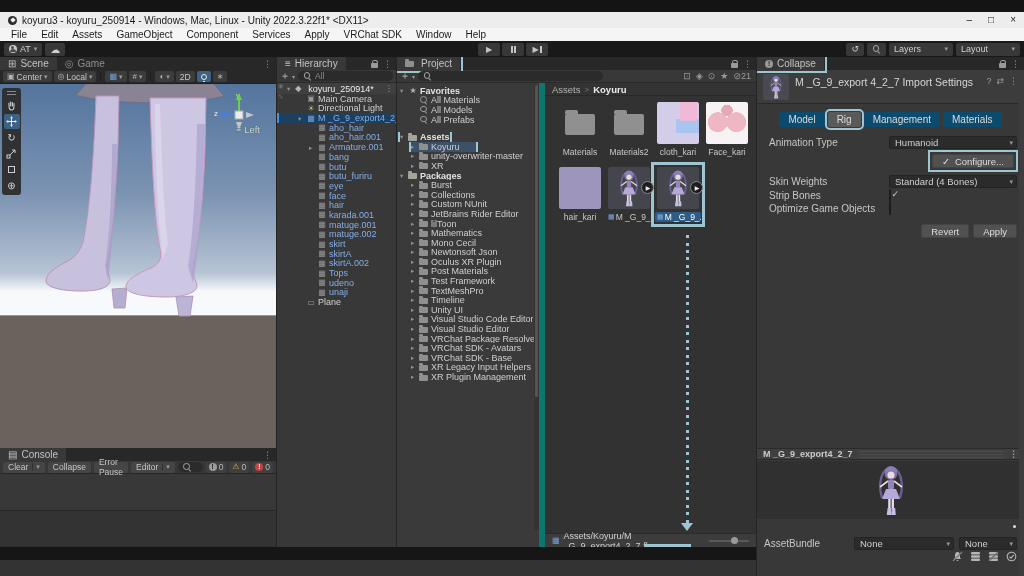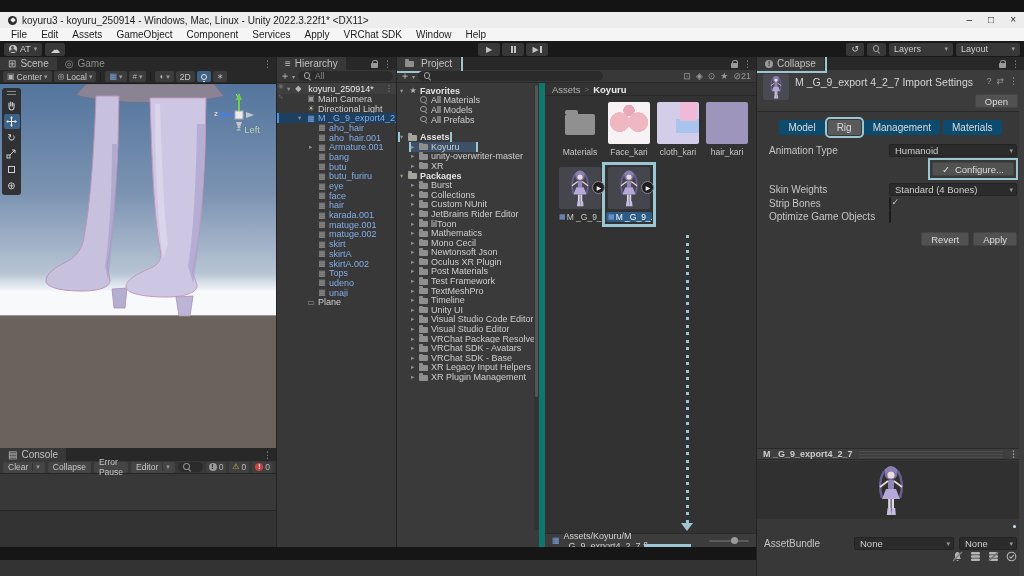--- a/index.html
+++ b/index.html
@@ -78,21 +78,21 @@
   .c-list{height:37px;background:#383838;border-bottom:1px solid #262626}
   .c-detail{height:35px;background:#333}
 
   
   #hierarchy-panel{left:277px;top:57px;width:119px;height:490px}
   .h-toolbar,.p-toolbar{height:13px;background:#383838;border-bottom:1px solid #2a2a2a;display:flex;align-items:center;gap:3px;padding:0 3px}
   .plusbtn{display:inline-flex;align-items:center;gap:2px;font-size:10px;color:#c6c6c6}
   .plusbtn .caret{font-size:6px}
   .scenerow{display:flex;align-items:center;height:11px;background:#3f3f3f;font-size:9px;color:#ececec;padding-left:10px;gap:3px}
   .scenerow .kebab{margin-left:auto;padding-right:3px;font-size:8px}
-  .trow{display:flex;align-items:center;height:9.7px;font-size:9px;color:#cfcfcf;padding-left:calc(10px + var(--d,0)*11px);white-space:nowrap;overflow:hidden}
+  .trow{display:flex;align-items:flex-end;height:9.7px;font-size:9px;color:#cfcfcf;padding-left:calc(10px + var(--d,0)*11px);white-space:nowrap;overflow:hidden}
   .trow .exp{width:8px;font-size:6.5px;color:#909090;flex:none}
   .trow .tlabel{overflow:hidden;text-overflow:clip}
   .trow.prefab .tlabel{color:#84aee8}
   #hierarchy-panel .trow.selected{background:#1d3f60;box-shadow:inset 2px 0 0 #4a90e2}
   .h-gutter{position:absolute;left:1px;top:25px;display:flex;flex-direction:column;gap:3px;color:#6d6d6d;font-size:6.5px}
 
   
   .ic{position:relative;display:inline-flex;align-items:center;justify-content:center;width:10px;height:10px;font-size:8px;color:#9a9a9a;flex:none;margin-right:2px}
   .ic-camera::before{content:"▣"}
   .ic-light::before{content:"☀";color:#b9b48e}
@@ -881,42 +881,52 @@
               <div class="thumb">
                 <div class="bigfolder"></div>
 
               </div>
               <div class="alabel">
 
                 <span>Materials</span>
               </div>
             </div>
 
+            <div class="asset kind-folder">
+              <div class="thumb">
+                <div class="bigfolder"></div>
+
+              </div>
+              <div class="alabel">
+
+                <span>Materials2</span>
+              </div>
+            </div>
+
+            <div class="asset kind-tex-cloth">
+              <div class="thumb">
+                
+                
+                
+              </div>
+              <div class="alabel">
+
+                <span>cloth_kari</span>
+              </div>
+            </div>
 
             <div class="asset kind-tex-face">
               <div class="thumb">
                 
                 
                 
               </div>
               <div class="alabel">
 
                 <span>Face_kari</span>
-              </div>
-            </div>
-
-            <div class="asset kind-tex-cloth">
-              <div class="thumb">
-                
-                
-                
-              </div>
-              <div class="alabel">
-
-                <span>cloth_kari</span>
               </div>
             </div>
 
             <div class="asset kind-tex-hair">
               <div class="thumb">
                 
                 
                 
               </div>
               <div class="alabel">
@@ -982,23 +992,20 @@
             <svg viewBox="0 0 30 52">
               <use href="#minichar"></use>
             </svg>
           </span>
         <span class="ih-title">M _G_9_export 4_2_7 Import Settings</span>
         <span class="ih-icons">
           <span>?</span>
           <span>⇄</span>
           <span class="kebab">⋮</span>
         </span>
-      </div>
-      <div class="ih-openrow">
-        <span class="ubtn">Open</span>
       </div>
     </div>
     <div class="rigtabs">
 
     <span class="rtab">Model</span>
         <span class="rtab active hl">Rig</span>
         <span class="rtab">Management</span>
         <span class="rtab">Materials</span>
       </div>
     <div class="frow">

